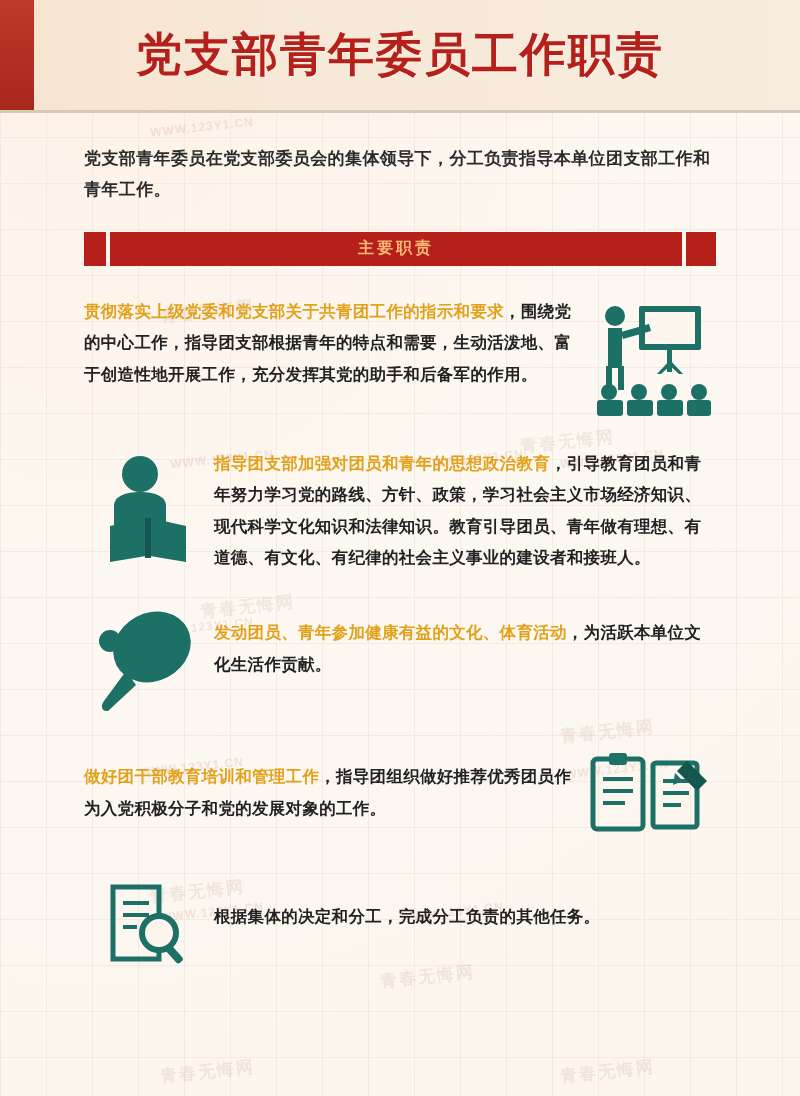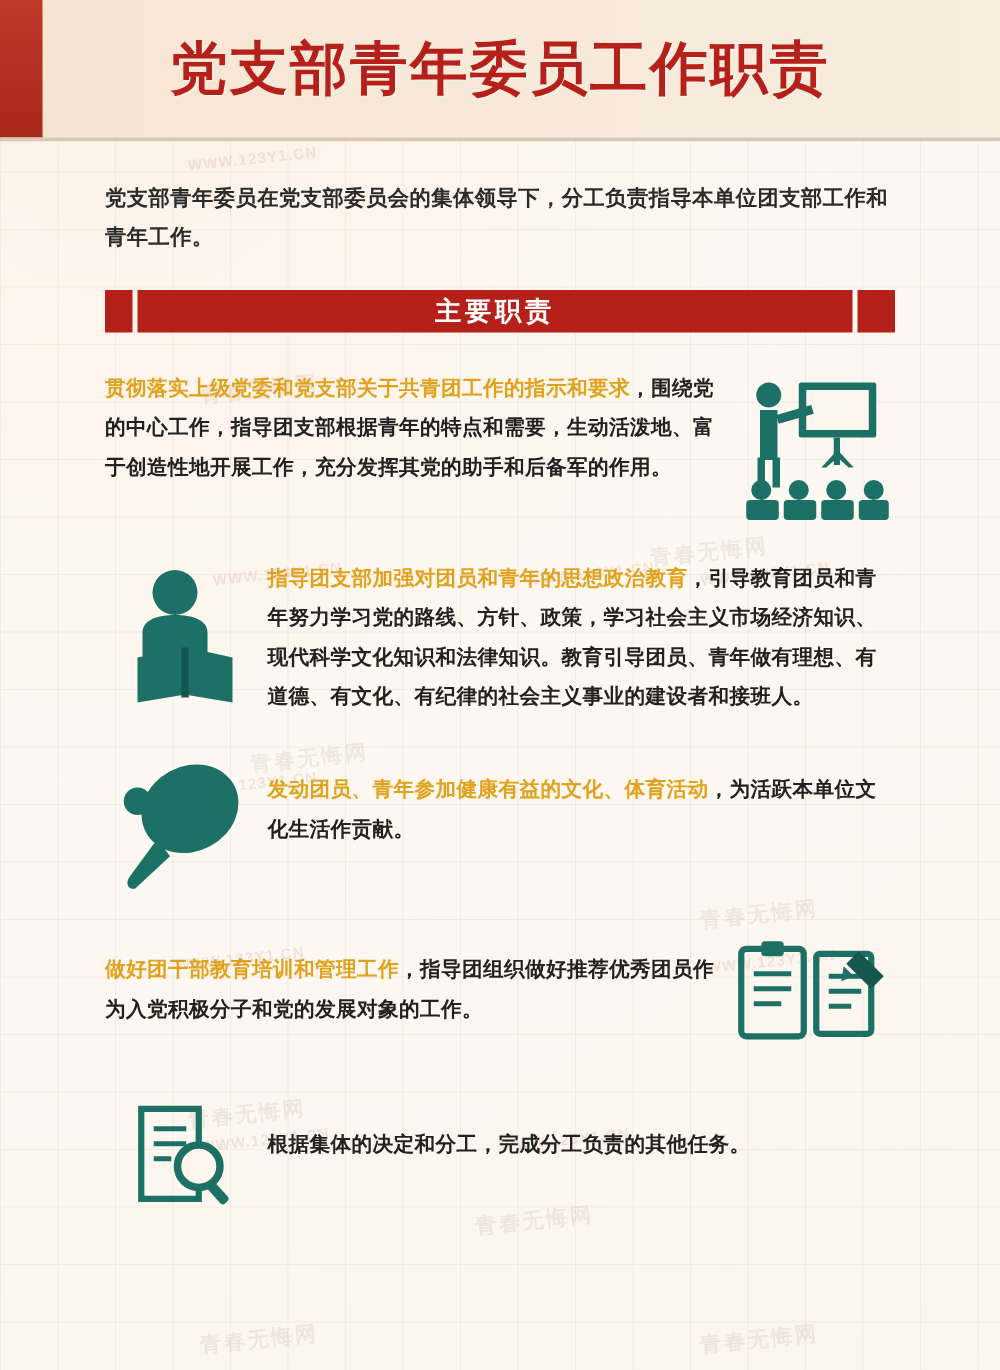--- a/index.html
+++ b/index.html
@@ -100,22 +100,22 @@
     align-items: stretch;
     height: 34px;
   }
   .banner-cap {
     width: 22px;
     background: #b5201a;
   }
   .banner-main {
     flex: 1;
     background: #b5201a;
-    color: #ffffff;
-    font-size: 21px;
+    color: #fdba74;
+    font-size: 16px;
     font-weight: bold;
     letter-spacing: 3px;
     display: flex;
     align-items: center;
     justify-content: center;
     margin: 0 4px;
   }
   .banner-cap.right {
     width: 30px;
   }

